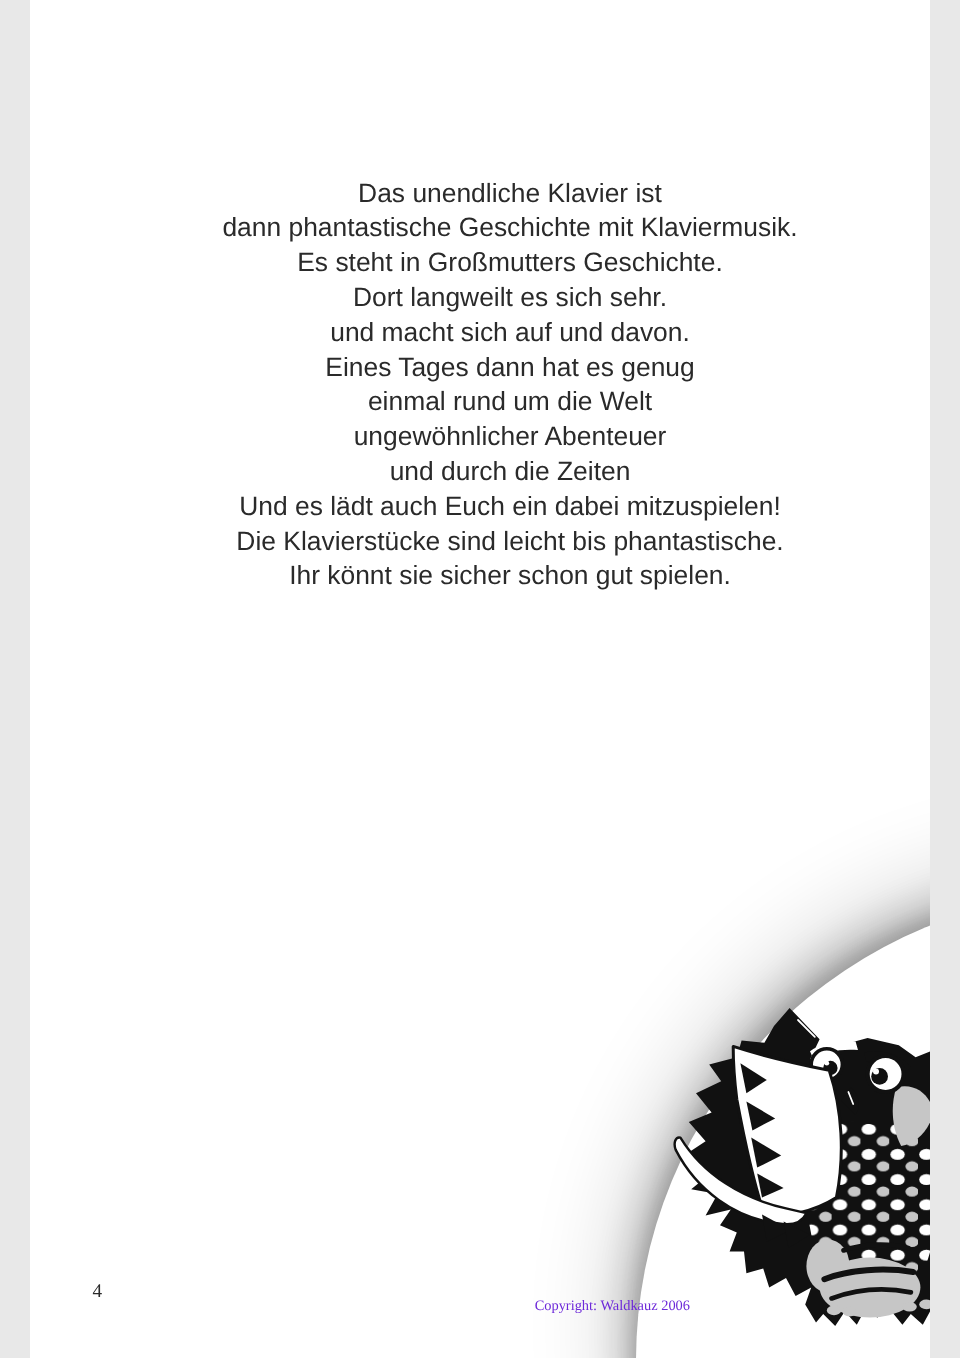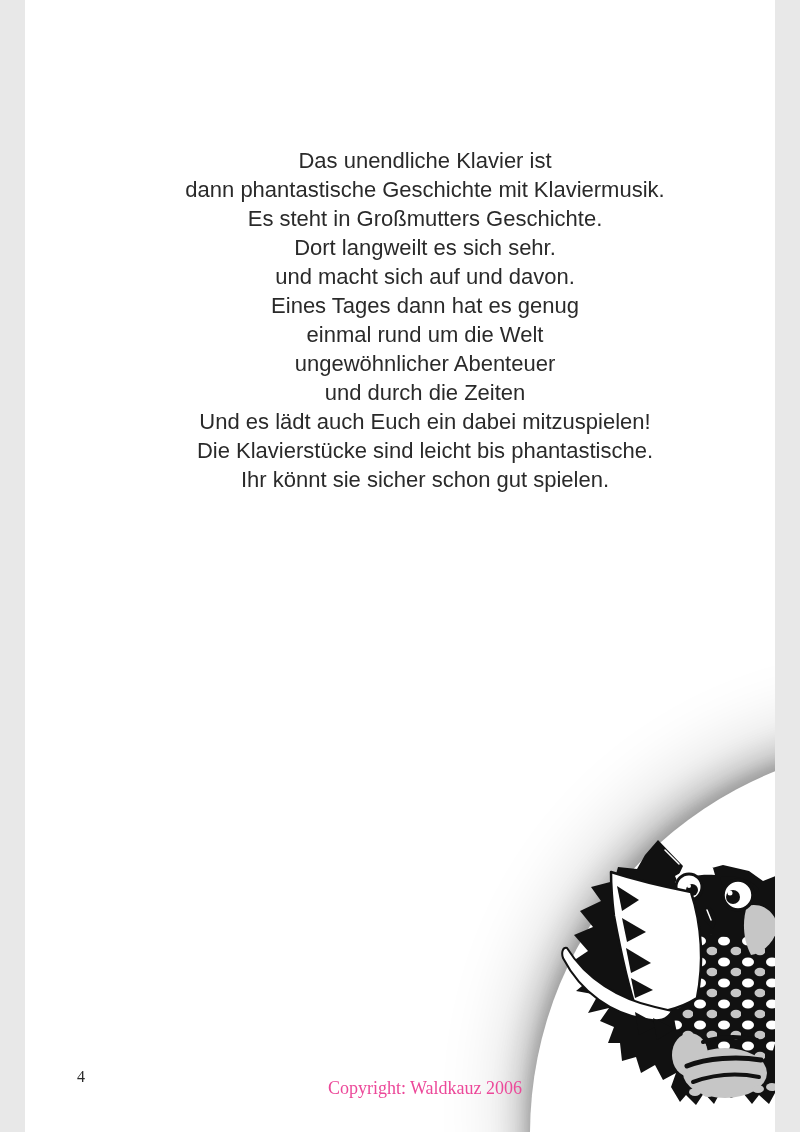--- a/index.html
+++ b/index.html
@@ -36,25 +36,25 @@
     position:absolute;
     left:52px;top:1068px;
     font-family:"Liberation Serif","DejaVu Serif",serif;
     font-size:16px;
     color:#2a2a2a;
     z-index:3;
   }
   .copyright{
     position:absolute;
     left:250px;top:1081px;width:300px;
-    text-align:center;
+    text-align:right;
     font-family:"Liberation Serif","DejaVu Serif",serif;
-    font-size:18px;
+    font-size:12px;
     line-height:14.5px;
-    color:#ec4899;
+    color:#6d28d9;
     z-index:3;
   }
   .owl{
     position:absolute;
     left:500px;top:830px;
     width:300px;height:300px;
     z-index:2;
   }
   .ink{fill:var(--ink,#111111);}
   .gray{fill:var(--gray,#c6c6c6);}

